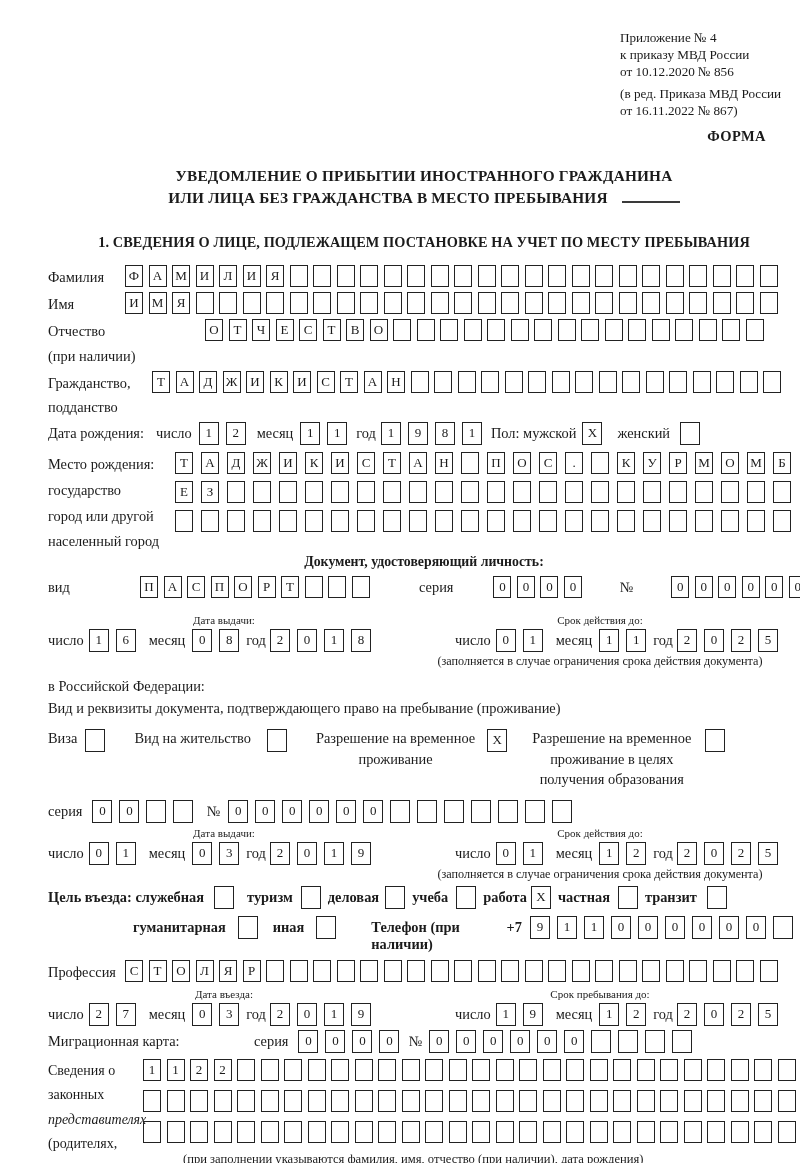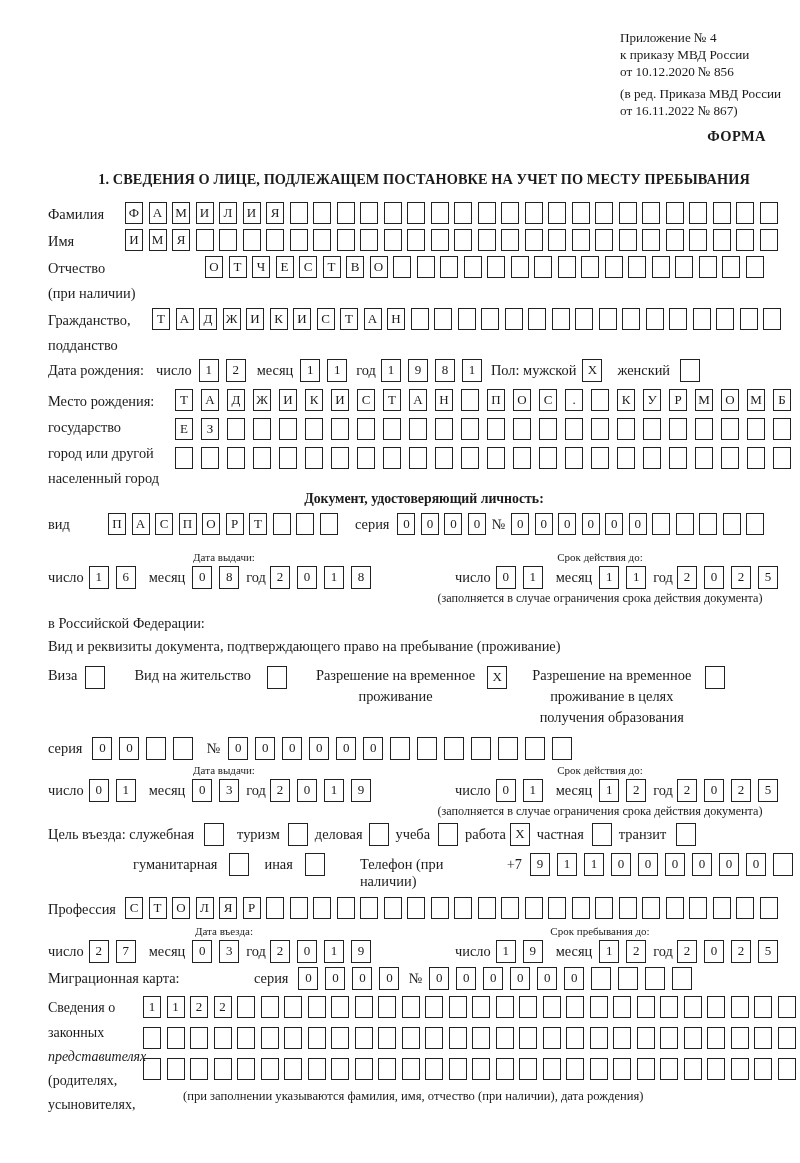--- a/index.html
+++ b/index.html
@@ -50,21 +50,21 @@
   .dline .t { padding-top:3px; }
   .dnote { font-size:12.2px; text-align:center; margin-top:2px; }
 
   .para { font-size:14.4px; line-height:1.55; margin-top:6px; }
 
   .cbrow { display:flex; align-items:flex-start; font-size:14.4px; margin:8px 0 10px; }
   .cbl { text-align:center; line-height:1.45; }
   .cbrow .cells { margin-left:8px; padding-top:1px; }
 
   .purp { display:flex; align-items:flex-start; font-size:14.4px; margin-bottom:7px; }
-  .purp .t { padding-top:3px; }
+  .purp .t { padding-top:3px;font-weight:bold; }
 
   .note-bottom { font-size:12.6px; margin-top:4px; margin-left:165px; }
 
   .mt4 { margin-top:4px; }
   .guard-rows .cells { display:block; margin-bottom:9px; }
 </style>
 </head>
 <body>
 
 <div class="page">
@@ -72,20 +72,24 @@
   <div class="annex">
     <div>Приложение № 4</div>
     <div>к приказу МВД России</div>
     <div>от 10.12.2020 № 856</div>
     <div class="gap"></div>
     <div>(в ред. Приказа МВД России</div>
     <div>от 16.11.2022 № 867)</div>
   </div>
   <div class="forma">ФОРМА</div>
 
+  <div class="title">
+    <div>УВЕДОМЛЕНИЕ О ПРИБЫТИИ ИНОСТРАННОГО ГРАЖДАНИНА</div>
+    <div><span>ИЛИ ЛИЦА БЕЗ ГРАЖДАНСТВА В МЕСТО ПРЕБЫВАНИЯ</span><span class="blank-line"></span></div>
+  </div>
 
   <div class="sect">1. СВЕДЕНИЯ О ЛИЦЕ, ПОДЛЕЖАЩЕМ ПОСТАНОВКЕ НА УЧЕТ ПО МЕСТУ ПРЕБЫВАНИЯ</div>
 
   <div class="row">
     <div class="lbl w77">Фамилия</div>
     <div class="cells"><span class="cell">Ф</span><span class="cell">А</span><span class="cell">М</span><span class="cell">И</span><span class="cell">Л</span><span class="cell">И</span><span class="cell">Я</span><span class="cell"></span><span class="cell"></span><span class="cell"></span><span class="cell"></span><span class="cell"></span><span class="cell"></span><span class="cell"></span><span class="cell"></span><span class="cell"></span><span class="cell"></span><span class="cell"></span><span class="cell"></span><span class="cell"></span><span class="cell"></span><span class="cell"></span><span class="cell"></span><span class="cell"></span><span class="cell"></span><span class="cell"></span><span class="cell"></span><span class="cell"></span></div>
   </div>
 
   <div class="row">
     <div class="lbl w77">Имя</div>
@@ -131,21 +135,21 @@
     </div>
     <div>
       <div class="cells sp7" style="margin-bottom:7px;"><span class="cell">Т</span><span class="cell">А</span><span class="cell">Д</span><span class="cell">Ж</span><span class="cell">И</span><span class="cell">К</span><span class="cell">И</span><span class="cell">С</span><span class="cell">Т</span><span class="cell">А</span><span class="cell">Н</span><span class="cell"></span><span class="cell">П</span><span class="cell">О</span><span class="cell">С</span><span class="cell">.</span><span class="cell"></span><span class="cell">К</span><span class="cell">У</span><span class="cell">Р</span><span class="cell">М</span><span class="cell">О</span><span class="cell">М</span><span class="cell">Б</span></div>
       <div class="cells sp7" style="margin-bottom:7px;"><span class="cell">Е</span><span class="cell">З</span><span class="cell"></span><span class="cell"></span><span class="cell"></span><span class="cell"></span><span class="cell"></span><span class="cell"></span><span class="cell"></span><span class="cell"></span><span class="cell"></span><span class="cell"></span><span class="cell"></span><span class="cell"></span><span class="cell"></span><span class="cell"></span><span class="cell"></span><span class="cell"></span><span class="cell"></span><span class="cell"></span><span class="cell"></span><span class="cell"></span><span class="cell"></span><span class="cell"></span></div>
       <div class="cells sp7"><span class="cell"></span><span class="cell"></span><span class="cell"></span><span class="cell"></span><span class="cell"></span><span class="cell"></span><span class="cell"></span><span class="cell"></span><span class="cell"></span><span class="cell"></span><span class="cell"></span><span class="cell"></span><span class="cell"></span><span class="cell"></span><span class="cell"></span><span class="cell"></span><span class="cell"></span><span class="cell"></span><span class="cell"></span><span class="cell"></span><span class="cell"></span><span class="cell"></span><span class="cell"></span><span class="cell"></span></div>
     </div>
   </div>
 
   <div class="dochead">Документ, удостоверяющий личность:</div>
 
-  <div class="g" style="margin-bottom:16px;">
+  <div class="g" style="margin-bottom:16px;gap:32px;">
     <span class="inlinelbl w60">вид</span>
     <span class="cells"><span class="cell">П</span><span class="cell">А</span><span class="cell">С</span><span class="cell">П</span><span class="cell">О</span><span class="cell">Р</span><span class="cell">Т</span><span class="cell"></span><span class="cell"></span><span class="cell"></span></span>
     <span class="inlinelbl" style="margin-left:12px;margin-right:8px;">серия</span>
     <span class="cells"><span class="cell">0</span><span class="cell">0</span><span class="cell">0</span><span class="cell">0</span></span>
     <span class="inlinelbl" style="margin-right:6px;">№</span>
     <span class="cells"><span class="cell">0</span><span class="cell">0</span><span class="cell">0</span><span class="cell">0</span><span class="cell">0</span><span class="cell">0</span><span class="cell"></span><span class="cell"></span><span class="cell"></span><span class="cell"></span><span class="cell"></span></span>
   </div>
 
   <div class="dates">
     <div class="dcol-l">

